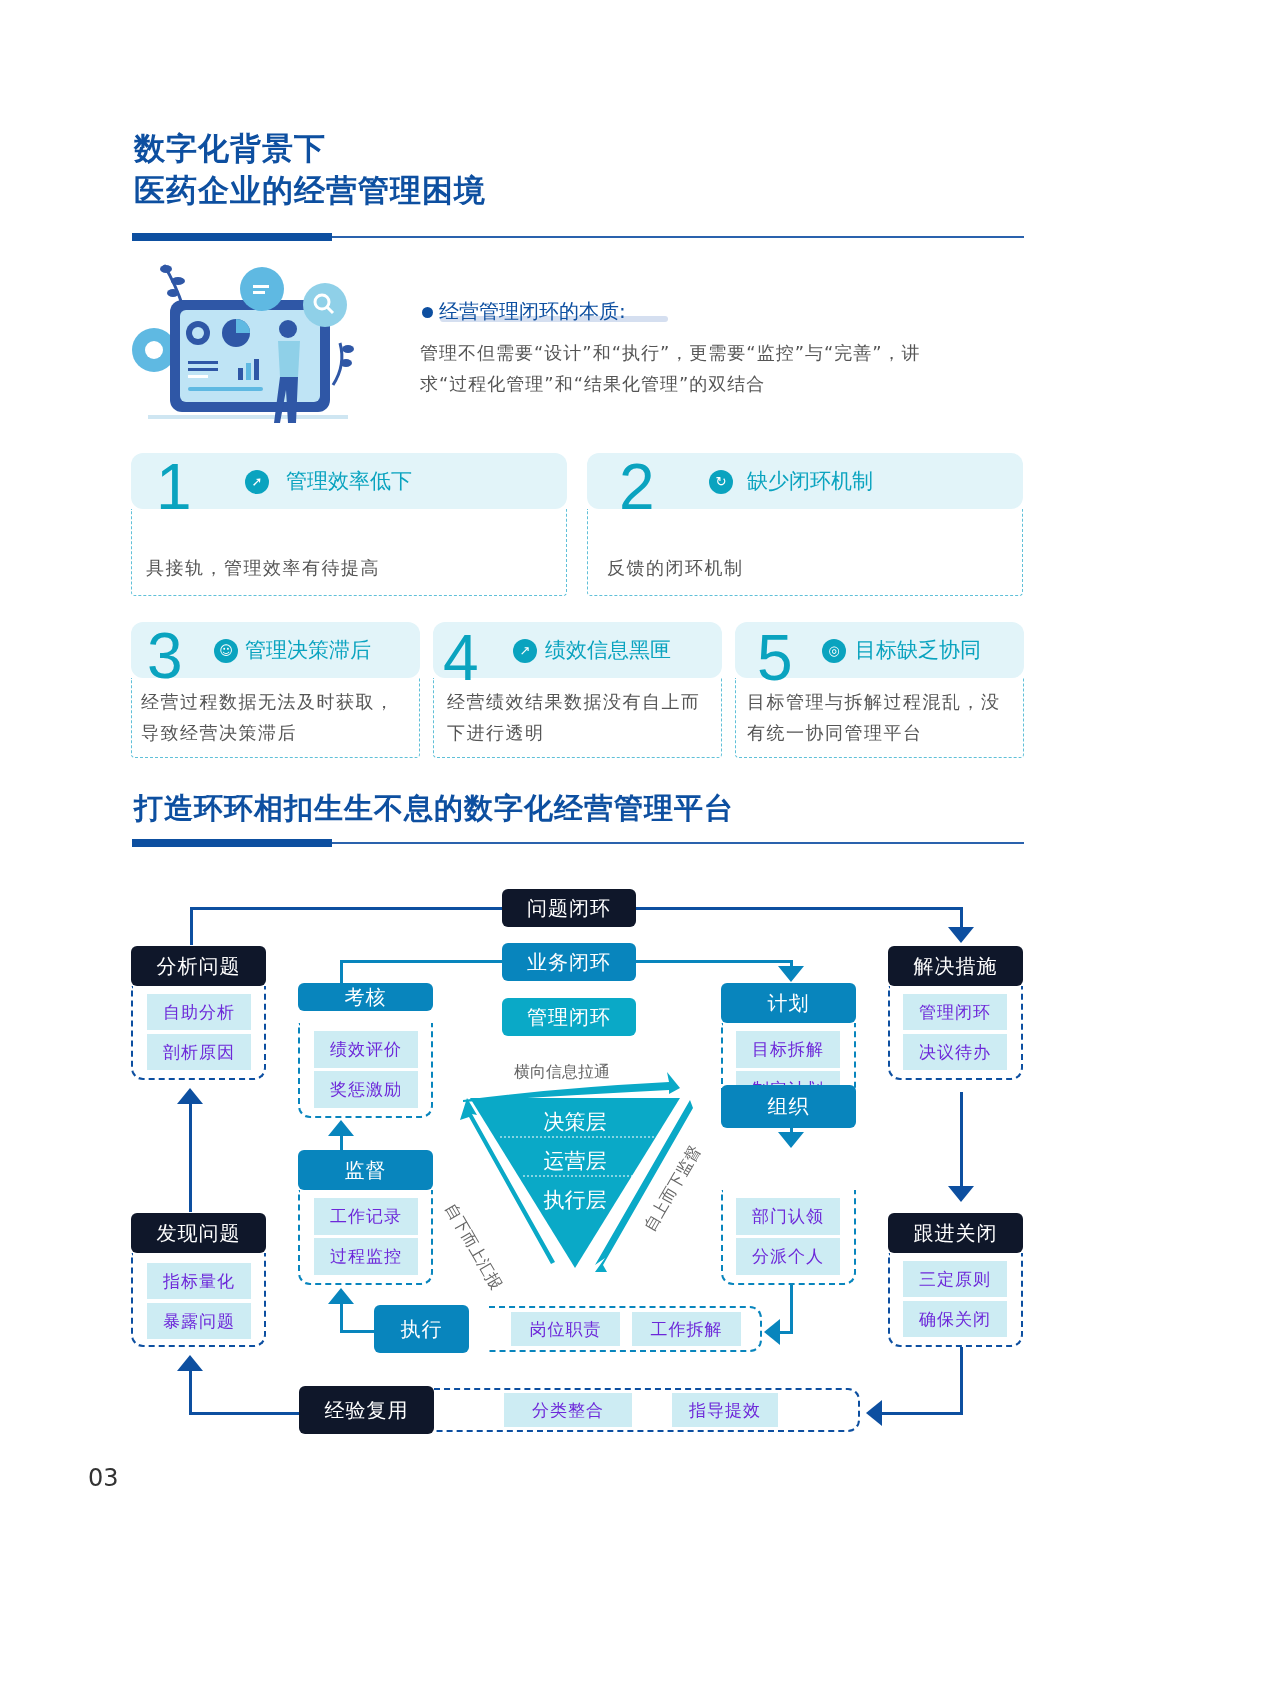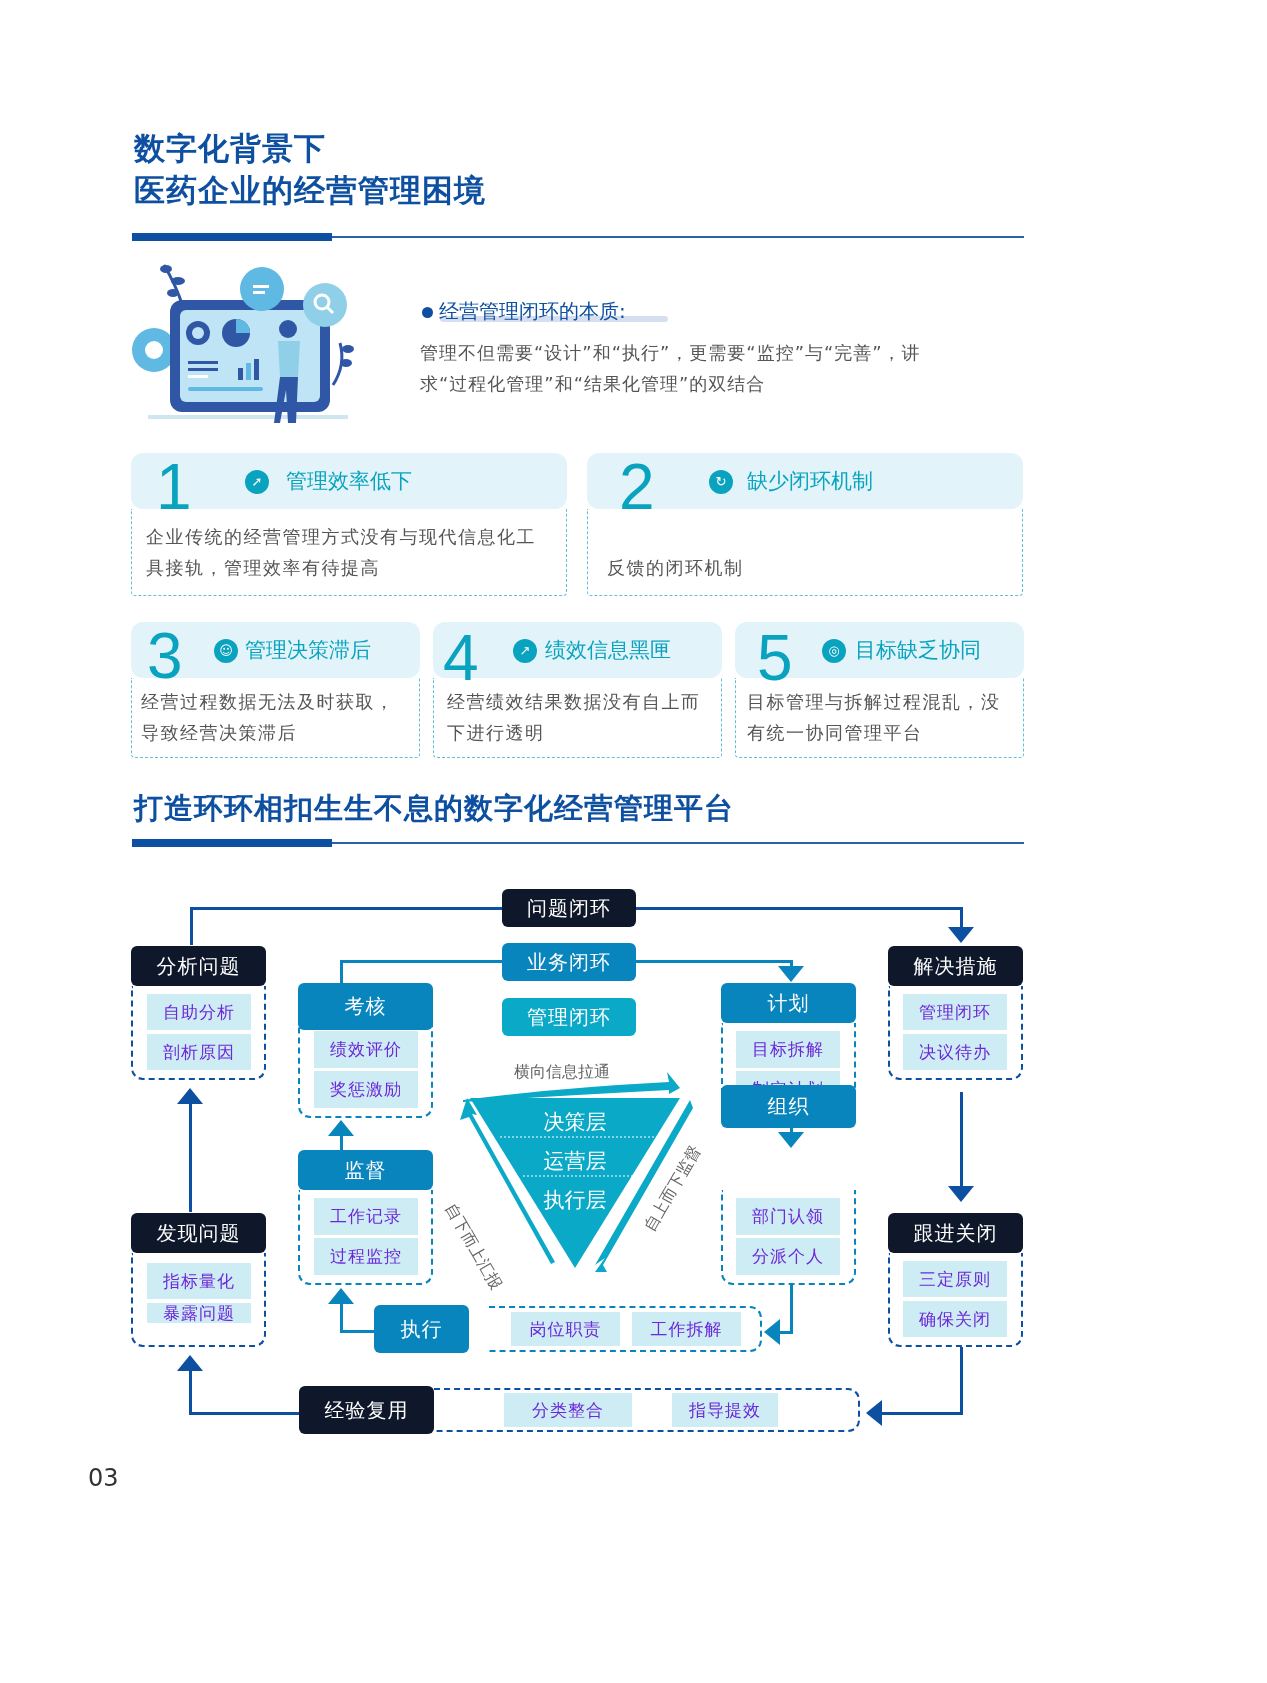--- a/index.html
+++ b/index.html
@@ -85,21 +85,20 @@
 <div class="abs ess-title" style="left:422px;top:298px"><span class="ess-dot"></span><span>经营管理闭环的本质:</span></div>
 <div class="abs ess-body" style="left:420px;top:336px">管理不但需要“设计”和“执行”，更需要“监控”与“完善”，讲</div>
 <div class="abs ess-body" style="left:420px;top:367px">求“过程化管理”和“结果化管理”的双结合</div>
 
 <div class="card" style="left:131px;top:453px;width:436px;height:143px">
   <div class="card-head"></div>
   <div class="card-body" style="top:56px;height:87px"></div>
   <div class="card-num" style="left:25px;top:2px">1</div>
   <div class="card-icon" style="left:114px;top:17px">➚</div>
   <div class="card-title" style="left:155px;top:14px">管理效率低下</div>
-  <div class="card-text" style="left:15px;top:68px">企业传统的经营管理方式没有与现代信息化工</div>
   <div class="card-text" style="left:15px;top:99px">具接轨，管理效率有待提高</div>
 </div>
 
 <div class="card" style="left:587px;top:453px;width:436px;height:143px">
   <div class="card-head"></div>
   <div class="card-body" style="top:56px;height:87px"></div>
   <div class="card-num" style="left:32px;top:2px">2</div>
   <div class="card-icon" style="left:122px;top:17px">↻</div>
   <div class="card-title" style="left:160px;top:14px">缺少闭环机制</div>
   <div class="card-text" style="left:20px;top:99px">反馈的闭环机制</div>
@@ -159,21 +158,21 @@
 <div class="group g-dark" style="left:131px;top:986px;width:135px;height:94px"></div>
 <div class="sub" style="left:147px;top:994px;width:104px;height:36px">自助分析</div>
 <div class="sub" style="left:147px;top:1034px;width:104px;height:36px">剖析原因</div>
 
 <div class="line" style="left:189px;top:1100px;width:3px;height:112px"></div>
 <div class="tri-up" style="left:177px;top:1088px"></div>
 
 <div class="node dark" style="left:131px;top:1213px;width:135px;height:40px">发现问题</div>
 <div class="group g-dark" style="left:131px;top:1253px;width:135px;height:94px"></div>
 <div class="sub" style="left:147px;top:1263px;width:104px;height:36px">指标量化</div>
-<div class="sub" style="left:147px;top:1303px;width:104px;height:20px">暴露问题</div>
+<div class="sub" style="left:147px;top:1303px;width:104px;height:36px">暴露问题</div>
 
 <div class="tri-up" style="left:177px;top:1355px"></div>
 <div class="line" style="left:189px;top:1370px;width:3px;height:44px"></div>
 <div class="line" style="left:189px;top:1412px;width:112px;height:3px"></div>
 
 <div class="node dark" style="left:888px;top:946px;width:135px;height:40px">解决措施</div>
 <div class="group g-dark" style="left:888px;top:986px;width:135px;height:94px"></div>
 <div class="sub" style="left:903px;top:994px;width:104px;height:36px">管理闭环</div>
 <div class="sub" style="left:903px;top:1034px;width:104px;height:36px">决议待办</div>
 
@@ -187,21 +186,21 @@
 
 <div class="line" style="left:960px;top:1347px;width:3px;height:67px"></div>
 <div class="line" style="left:880px;top:1412px;width:83px;height:3px"></div>
 <div class="tri-left" style="left:866px;top:1400px"></div>
 
 <div class="node dark" style="left:299px;top:1386px;width:135px;height:48px">经验复用</div>
 <div class="abs" style="left:434px;top:1388px;width:426px;height:44px;border:2px dashed #0d4fa0;border-left:none;border-radius:0 12px 12px 0"></div>
 <div class="sub" style="left:504px;top:1393px;width:128px;height:34px">分类整合</div>
 <div class="sub" style="left:672px;top:1393px;width:106px;height:34px">指导提效</div>
 
-<div class="node mid" style="left:298px;top:983px;width:135px;height:47px">考核</div>
+<div class="node mid" style="left:298px;top:983px;width:135px;height:28px">考核</div>
 <div class="group g-mid" style="left:298px;top:1023px;width:135px;height:95px"></div>
 <div class="sub" style="left:314px;top:1031px;width:104px;height:37px">绩效评价</div>
 <div class="sub" style="left:314px;top:1071px;width:104px;height:37px">奖惩激励</div>
 
 <div class="line-m" style="left:340px;top:1132px;width:3px;height:20px"></div>
 <div class="tri-up" style="left:328px;top:1120px;border-bottom-color:#0885bd"></div>
 
 <div class="node mid" style="left:298px;top:1150px;width:135px;height:40px">监督</div>
 <div class="group g-mid" style="left:298px;top:1190px;width:135px;height:95px"></div>
 <div class="sub" style="left:314px;top:1198px;width:104px;height:37px">工作记录</div>

